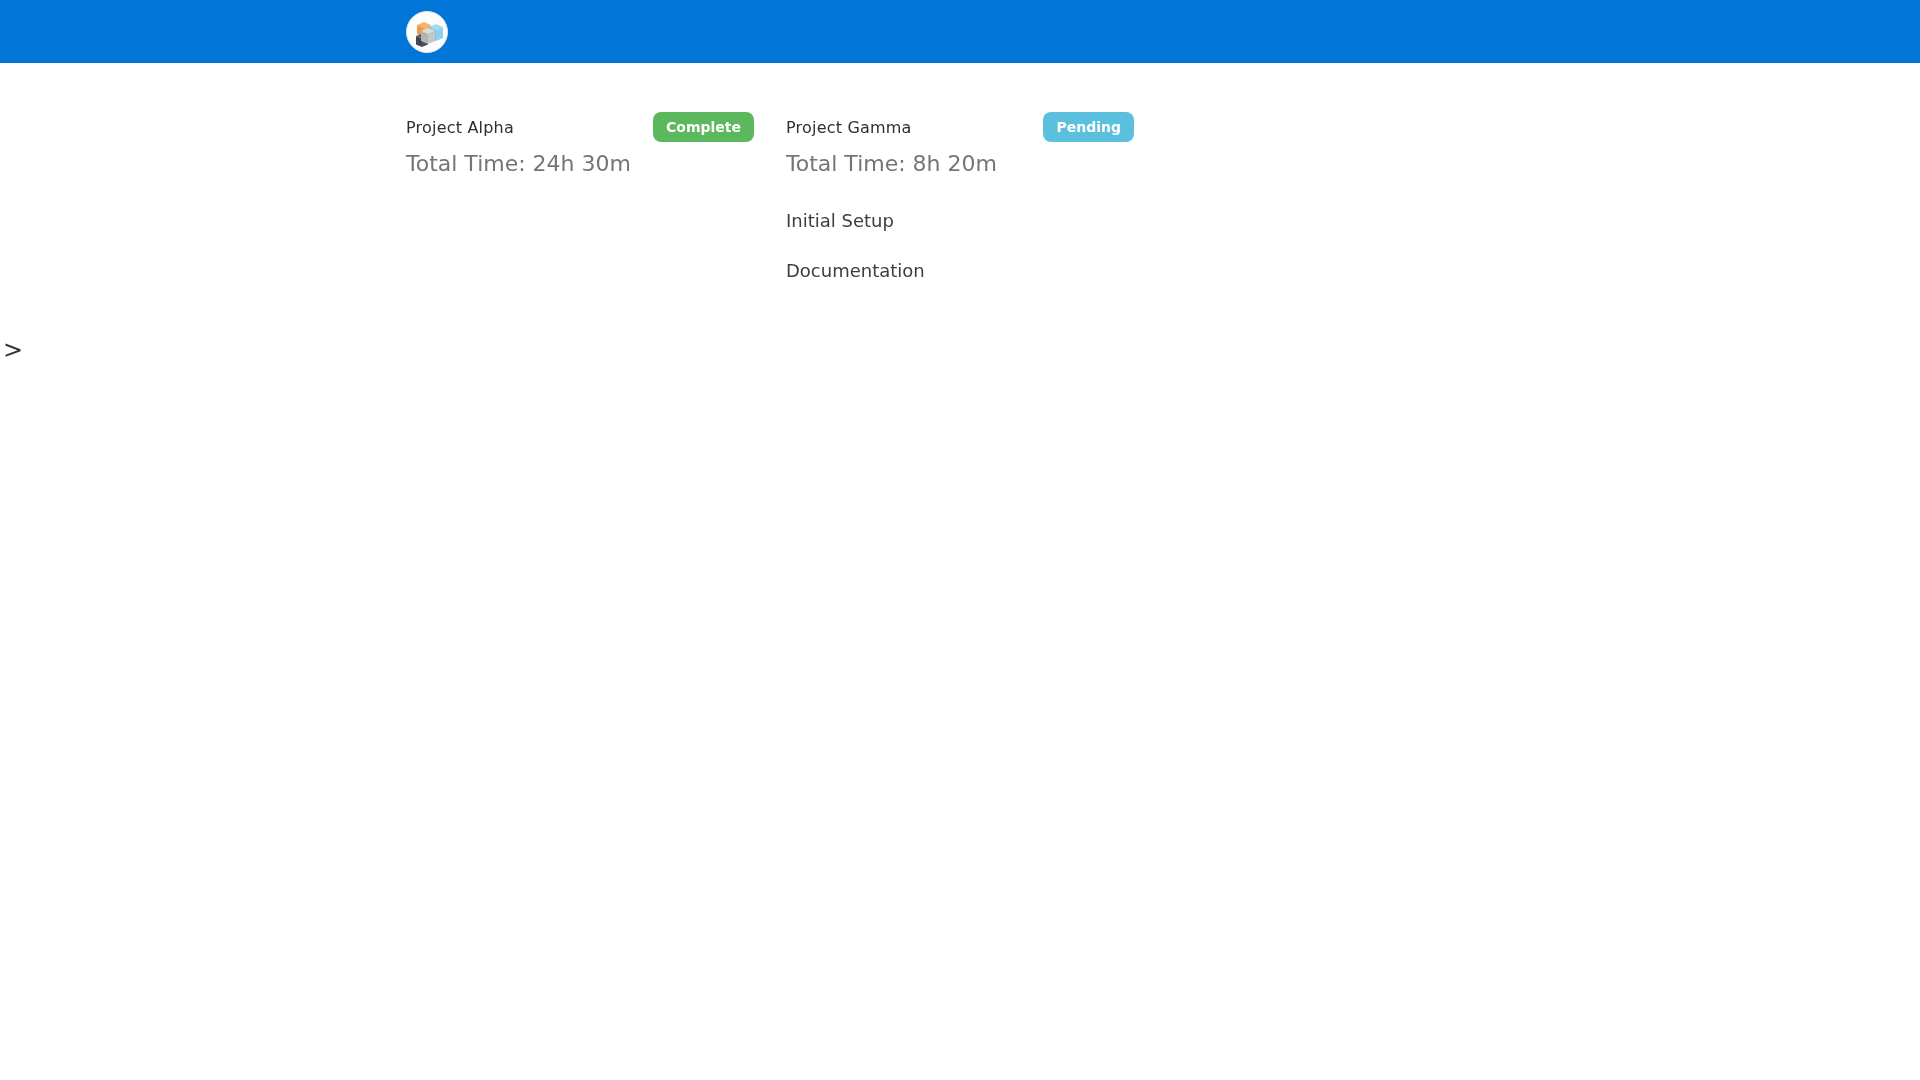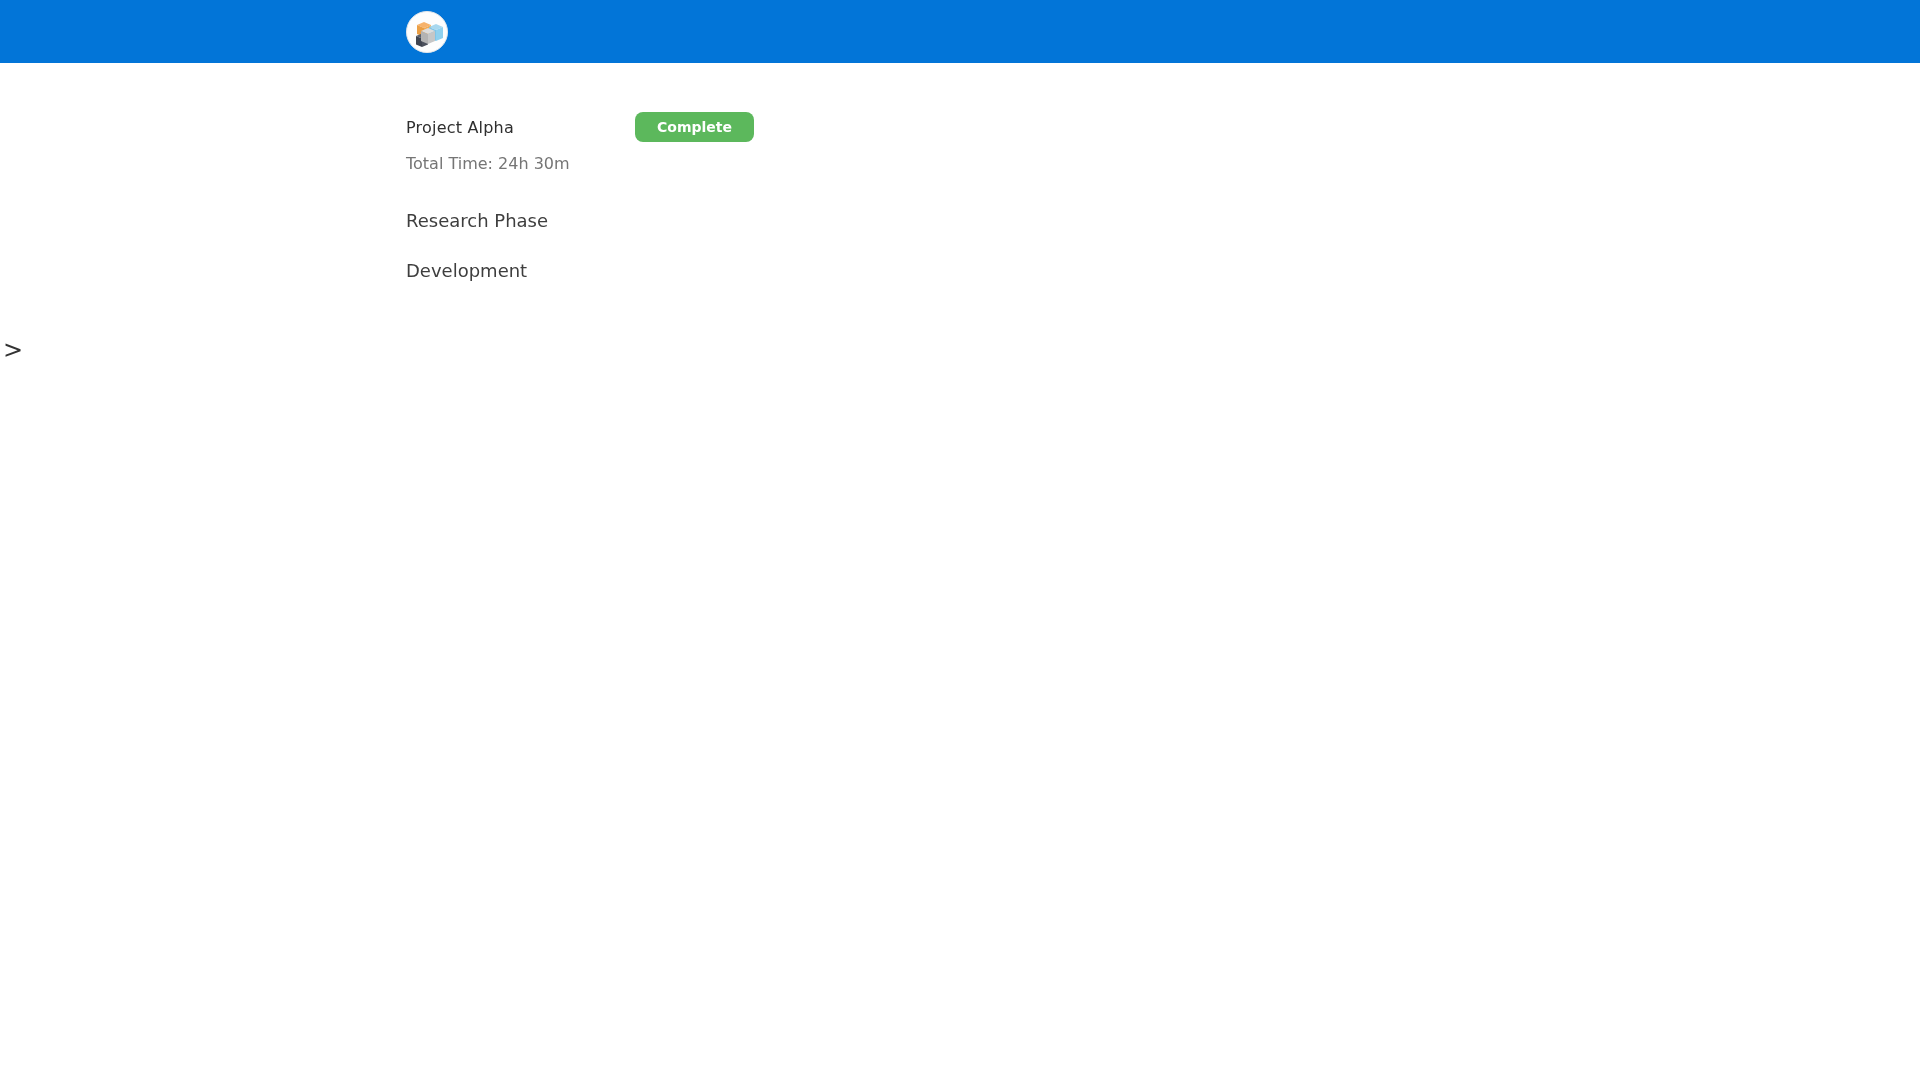--- a/index.html
+++ b/index.html
@@ -47,27 +47,27 @@
     font-weight: 400;
     color: #2f2f2f;
     letter-spacing: 0.2px;
     white-space: nowrap;
   }
   .status-badge {
     color: #ffffff;
     font-weight: 700;
     font-size: 14px;
     line-height: 1;
-    padding: 8px 22px;
+    padding: 8px 13px;
     border-radius: 8px;
     white-space: nowrap;
   }
   .total-time {
     margin-top: 11px;
-    font-size: 16px;
+    font-size: 22px;
     line-height: 21px;
     color: #757575;
   }
   .task-list {
     list-style: none;
     margin-top: 36px;
   }
   .task-list li {
     font-size: 18px;
     line-height: 21px;
@@ -113,22 +113,29 @@
   </div>
 </header>
 
 <main class="main-container">
   <section class="project-card">
     <div class="card-head">
       <h2 class="project-title">Project Alpha</h2>
       <span class="status-badge" style="background: rgb(92, 184, 92);">Complete</span>
     </div>
     <p class="total-time">Total Time: 24h 30m</p>
-    <ul class="task-list">
-      <li>Research Phase</li>
-      <li>Development</li>
-    </ul>
   </section>
 
 
+  <section class="project-card">
+    <div class="card-head">
+      <h2 class="project-title">Project Gamma</h2>
+      <span class="status-badge" style="background: rgb(91, 192, 222);">Pending</span>
+    </div>
+    <p class="total-time">Total Time: 8h 20m</p>
+    <ul class="task-list">
+      <li>Initial Setup</li>
+      <li>Documentation</li>
+    </ul>
+  </section>
 </main>
 
 <div class="stray-caret">&gt;</div>
 
 </body></html>

